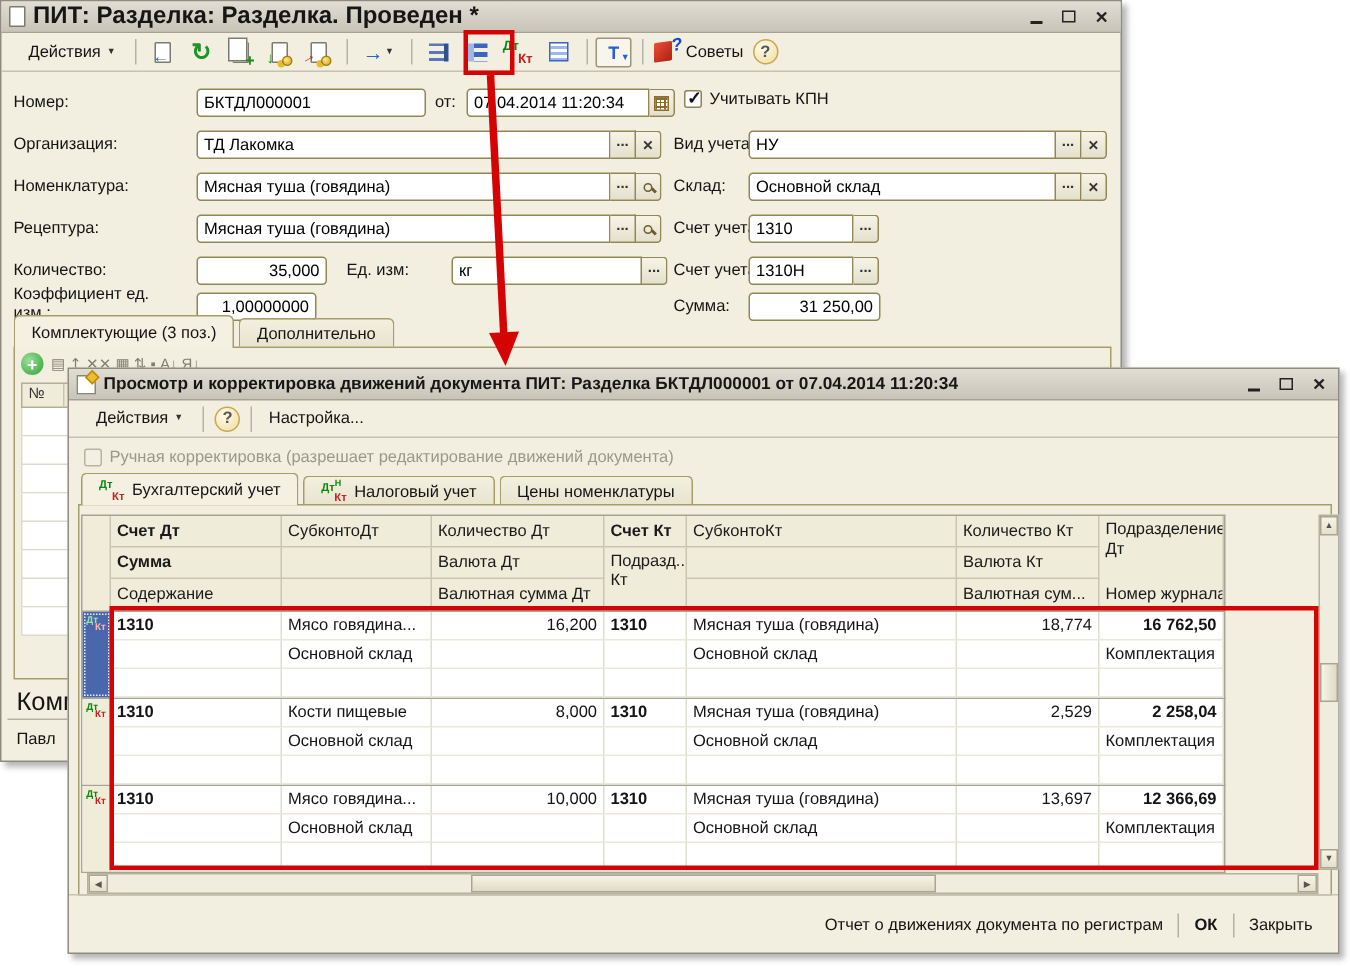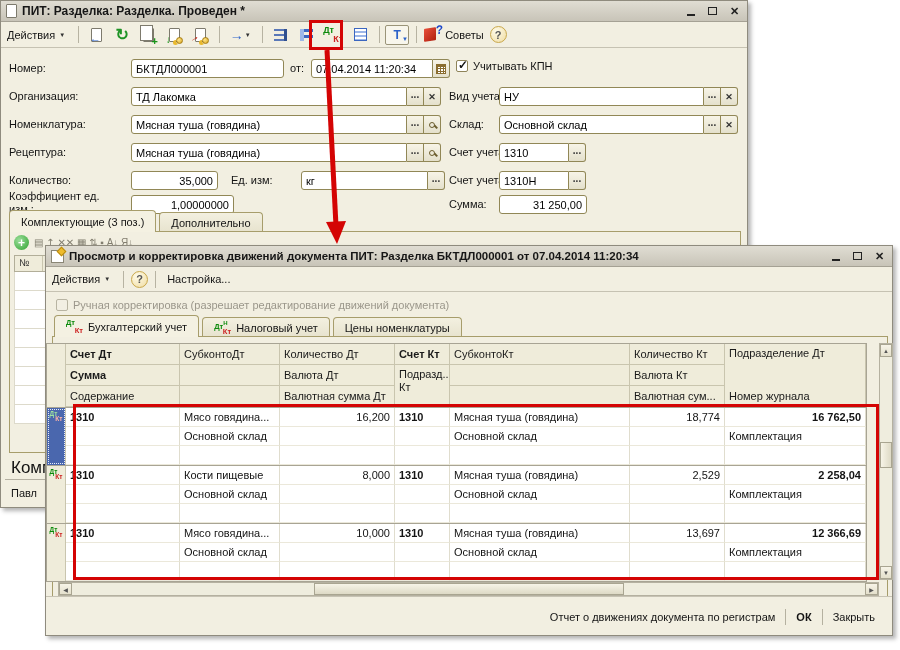--- a/index.html
+++ b/index.html
@@ -2,29 +2,29 @@
 <html><head>
 <meta charset="utf-8">
 <style>
   *{box-sizing:border-box;margin:0;padding:0}
   html,body{width:900px;height:650px;background:#fff;font-family:"Liberation Sans",sans-serif;overflow:hidden}
   #stage{position:relative;width:900px;height:650px}
 
   
   .win{position:absolute;background:#F2EFE1;border:1px solid #8F8B7E;box-shadow:3px 3px 4px rgba(90,90,90,.45)}
   .titlebar{height:21px;background:linear-gradient(#E0DDD3,#C8C4B8);border-bottom:1px solid #A5A194;display:flex;align-items:center;padding:0 5px;gap:5px}
-  .title{font-size:12px;font-weight:bold;color:#161616;white-space:nowrap;overflow:hidden;flex:1}
+  .title{font-size:16px;font-weight:bold;color:#161616;white-space:nowrap;overflow:hidden;flex:1}
   .winbtns{display:flex;gap:7px;margin-left:auto;align-items:center}
   .wb{width:15px;height:13px;display:flex;align-items:center;justify-content:center;color:#222;cursor:default}
   .g-min{width:8px;height:2px;background:#222;margin-top:7px}
   .g-max{width:9px;height:8px;border:1.5px solid #222}
   .g-close::before{content:"✕";font-size:11px;font-weight:bold;color:#222}
 
   
-  .toolbar{display:flex;align-items:center;height:26px;padding:0 0;border-bottom:1px solid #C6C2B2}
+  .toolbar{display:flex;align-items:center;height:26px;padding:0 12px;border-bottom:1px solid #C6C2B2}
   .tbtn{display:inline-flex;align-items:center;gap:4px;font-size:11px;color:#141414;padding:2px 6px;border-radius:2px;margin-right:2px;white-space:nowrap}
   .tbtn::after{content:"▼";font-size:6px;color:#333}
   .flatbtn{font-size:11px;color:#141414;padding:2px 6px;margin-right:2px;white-space:nowrap}
   .sep{width:1px;height:17px;background:#B7B3A2;margin:0 5px;flex:0 0 1px}
   .ico{width:24px;height:20px;display:flex;align-items:center;justify-content:center;position:relative;margin-right:2px;flex:0 0 auto}
   .mdoc{width:11px;height:14px;background:#fff;border:1px solid #7d7a6d;border-radius:1px;position:relative}
   .mdoc.copy::before{content:"";position:absolute;left:-4px;top:-4px;width:11px;height:14px;background:#fff;border:1px solid #7d7a6d}
   .ov{position:absolute;font-weight:bold;line-height:1}
   .ov.arr-l{left:-2px;bottom:-3px;color:#2b62c9;font-size:11px}
   .ov.plus-g{right:-5px;bottom:-6px;color:#189418;font-size:11px}
@@ -96,21 +96,21 @@
   .ghost{opacity:.85;font-size:10px;color:#6f6b5c;white-space:nowrap}
   .numgrid{position:absolute;left:4px;top:23px;width:400px}
   .numgrid .hd{height:17px;background:#EFECDA;border:1px solid #B2AE99;font-size:10px;color:#333;display:flex}
   .numgrid .hd span{width:28px;padding:1px 4px;border-right:1px solid #C9C5AE}
   .numgrid .rw{height:19px;background:#fff;border:1px solid #DDDACB;border-top:none}
   .w1-comment{position:absolute;left:10px;top:457px;font-size:17px;color:#141414;white-space:nowrap}
   .w1-split{position:absolute;left:4px;top:478px;width:740px;height:1px;background:#B5B1A3}
   .w1-footer{position:absolute;left:10px;top:486px;font-size:11px;color:#141414;white-space:nowrap}
 
   
-  .tbl{position:absolute;left:0;top:97px;width:821px;font-size:11px;color:#141414}
+  .tbl{position:absolute;left:8px;top:97px;width:763px;font-size:11px;color:#141414}
   .thead,.entry{display:grid;grid-template-columns:19px 114px 100px 115px 55px 180px 95px 1fr}
   .thead{grid-auto-rows:21px;background:#EFECDA;border:1px solid #A8A494}
   .hc{padding:1px 4px;border-right:1px solid #C9C5AE;border-bottom:1px solid #C9C5AE;display:flex;align-items:center;white-space:nowrap;overflow:hidden;color:#1a1a1a}
   .hc.wrap{white-space:normal;line-height:1.15;align-items:flex-start;padding-top:3px}
   .hc.b{font-weight:bold}
   .hc.mk{grid-column:1;grid-row:1/4;border-bottom:none}
   .hc.r23{grid-row:span 2;border-bottom:none}
   .entry{grid-auto-rows:19px;background:#fff;border-left:1px solid #A8A494;border-right:1px solid #A8A494;border-bottom:1px solid #A8A494}
   .dc{padding:0 4px;border-right:1px solid #E0DDCE;border-bottom:1px solid #EBE8DA;display:flex;align-items:center;white-space:nowrap;overflow:hidden}
   .dc.b{font-weight:bold}
@@ -264,21 +264,21 @@
     <div class="fld" style="left:130px;top:170px;width:87px">
         <span class="fi num">35,000</span>
       </div>
     <span class="lb" style="left:230px;top:173px">Ед. изм:</span>
     <div class="fld grp" style="left:300px;top:170px;width:144px">
       <span class="fi">кг</span>
       <span class="fb sel"></span>
     </div>
 
     <span class="lb wrap" style="left:8px;top:189px">Коэффициент ед. изм.:</span>
-    <div class="fld" style="left:130px;top:194px;width:103px">
+    <div class="fld" style="left:130px;top:194px;width:80px">
         <span class="fi num">1,00000000</span>
       </div>
 
     <span class="lb" style="left:448px;top:89px">Вид учета НУ:</span>
     <div class="fld grp" style="left:498px;top:86px;width:239px">
       <span class="fi">НУ</span>
       <span class="fb sel"></span>
       <span class="fb clr"></span>
     </div>
 

